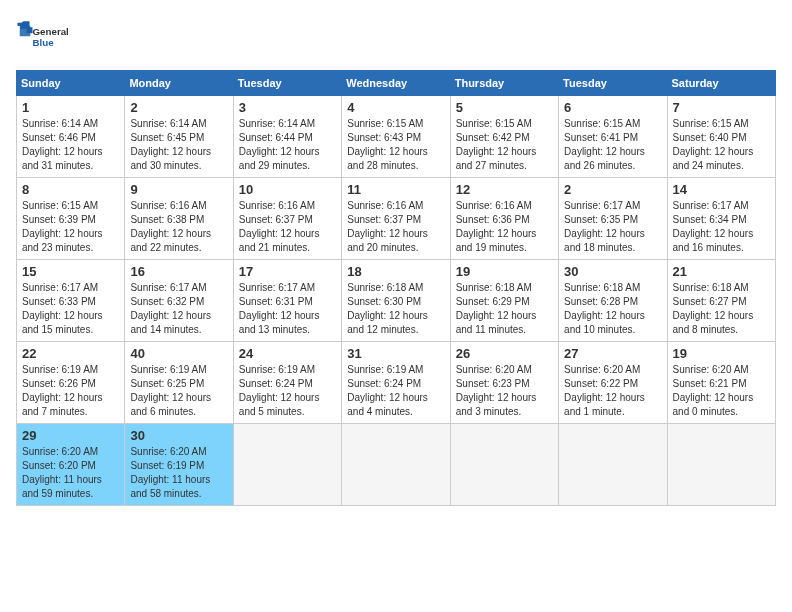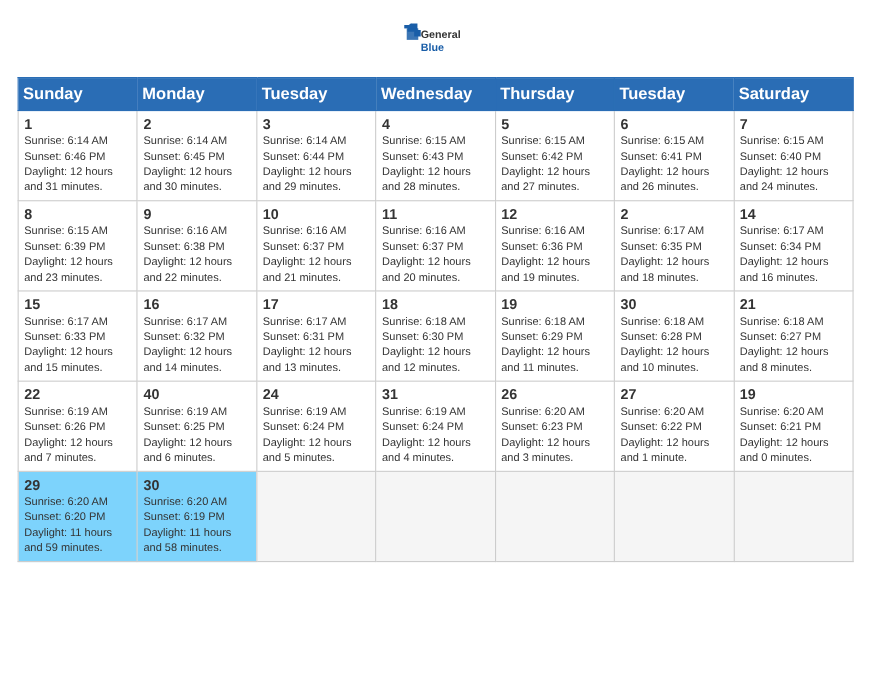--- a/index.html
+++ b/index.html
@@ -5,21 +5,21 @@
     * { margin: 0; padding: 0; box-sizing: border-box; }
     body {
       font-family: Arial, sans-serif;
       background: #fff;
       width: 792px;
       min-height: 612px;
       padding: 16px;
     }
     .header-area {
       display: flex;
-      justify-content: center;
+      justify-content: flex-start;
       align-items: flex-start;
       margin-bottom: 12px;
     }
     .logo {
       display: flex;
       align-items: center;
       gap: 4px;
     }
     .title-area {
       text-align: right;
@@ -34,21 +34,21 @@
       color: #555;
     }
     table {
       width: 100%;
       border-collapse: collapse;
       table-layout: fixed;
     }
     th {
       background-color: #2a6db5;
       color: white;
-      font-size: 15px;
+      font-size: 11px;
       font-weight: bold;
       padding: 6px 4px;
       text-align: left;
       border: 1px solid #2a6db5;
     }
     td {
       border: 1px solid #ccc;
       vertical-align: top;
       padding: 4px 5px;
       font-size: 10.5px;

